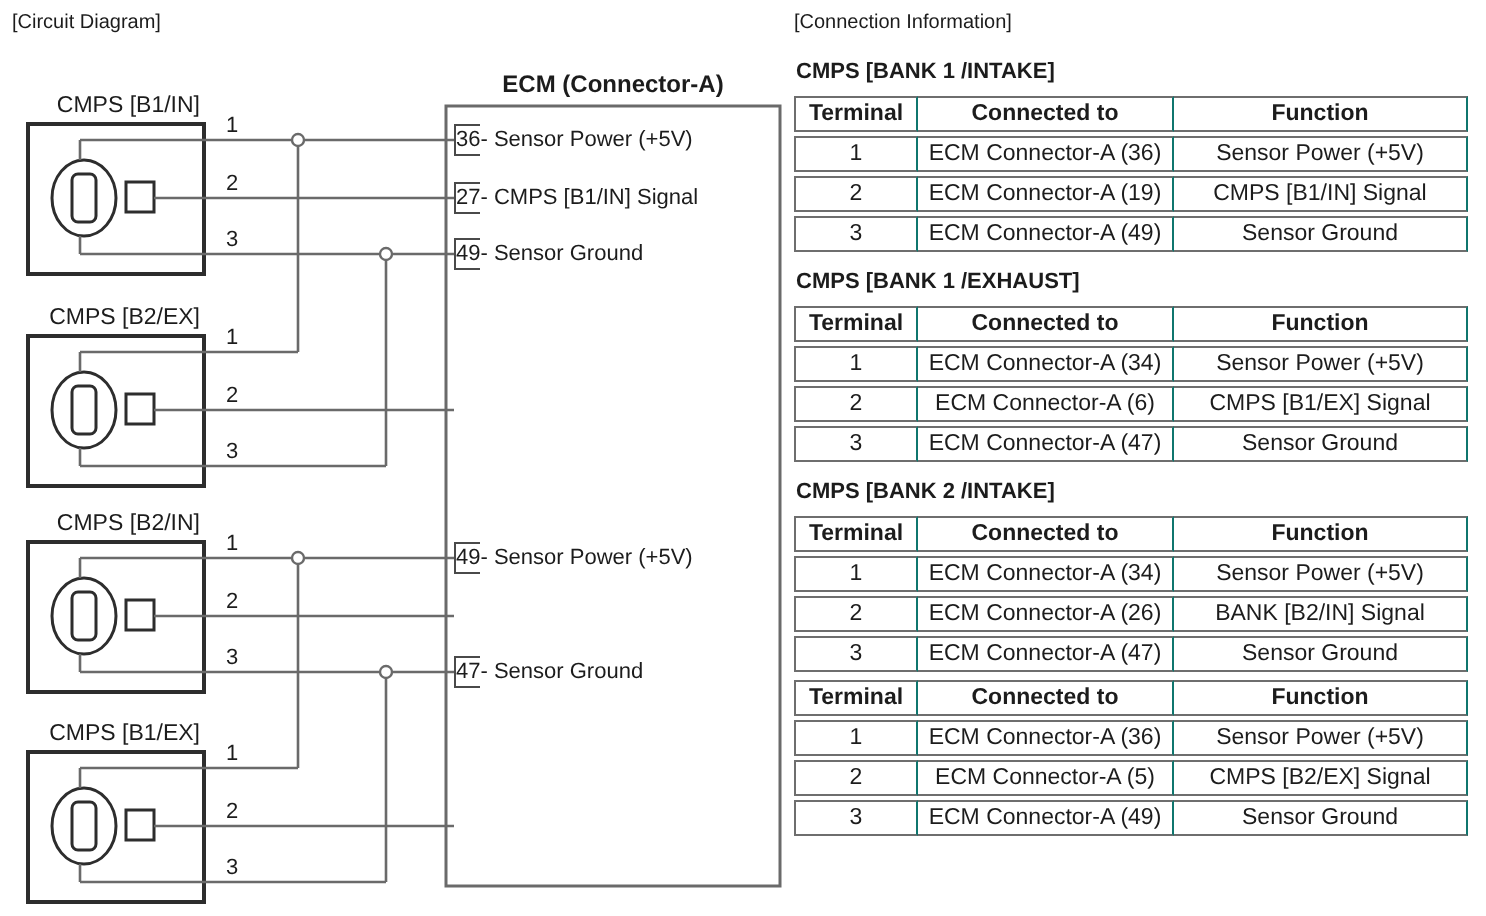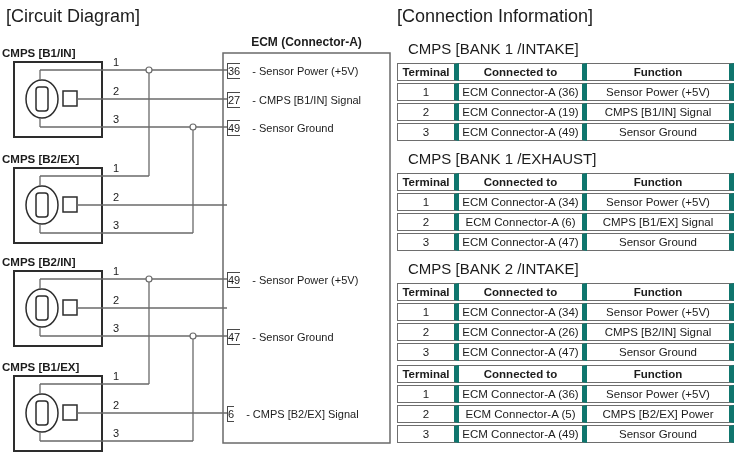--- a/index.html
+++ b/index.html
@@ -1,42 +1,42 @@
 <!DOCTYPE html>
 <html><head>
 <meta charset="utf-8">
 <style>
   html,body{margin:0;padding:0;background:#fff;}
   .stage{position:relative;width:743px;height:458px;background:#fff;overflow:hidden;
          font-family:"Liberation Sans",sans-serif;color:#1c1c1c;}
-  .panel-title{position:absolute;font-size:18px;color:#1c1c1c;white-space:nowrap;}
+  .panel-title{position:absolute;font-size:10px;color:#1c1c1c;white-space:nowrap;}
   #cd-title{left:6px;top:6px;}
   
   #wires-svg{position:absolute;left:0;top:0;width:398px;height:458px;}
   .wire{stroke:#6a6a6a;stroke-width:1.3;fill:none;}
   .boxline{stroke:#2d2d2d;stroke-width:2;fill:none;}
   .thin{stroke:#2d2d2d;stroke-width:1.5;fill:none;}
   .ecm-rect{stroke:#6a6a6a;stroke-width:1.5;fill:none;}
   .node{fill:#fff;stroke:#6a6a6a;stroke-width:1.2;}
   .pin-no{font:11px "Liberation Sans",sans-serif;fill:#1c1c1c;}
-  .conn-label{position:absolute;left:2px;width:88px;text-align:left;
-              font-size:11.5px;font-weight:bold;white-space:nowrap;}
+  .conn-label{position:absolute;left:12px;width:88px;text-align:right;
+              font-size:11.5px;font-weight:normal;white-space:nowrap;}
   .ecm-title{position:absolute;left:223px;top:35px;width:167px;text-align:center;
              font-size:12px;font-weight:bold;}
   .ecm-pin{position:absolute;left:227px;height:16px;line-height:16px;white-space:nowrap;font-size:11px;}
   .pin-num{display:inline-block;border:1px solid #4a4a4a;border-right:none;
            padding:0 0;height:14px;line-height:14px;vertical-align:middle;}
-  .pin-rest{margin-left:12px;vertical-align:middle;}
+  .pin-rest{margin-left:0;vertical-align:middle;}
   
   .info-panel{position:absolute;left:397px;top:6px;width:337px;}
-  .sec-head{font-size:15px;font-weight:normal;margin:7px 0 4px 11px;white-space:nowrap;}
+  .sec-head{font-size:11px;font-weight:bold;margin:7px 0 4px 1px;white-space:nowrap;}
   .sec-head.first{margin-top:13px;}
   table.conn-table{border-collapse:separate;border-spacing:0 2px;width:337px;table-layout:fixed;}
   .conn-table th,.conn-table td{height:16px;line-height:16px;font-size:11.5px;text-align:center;
-      border-top:1px solid #6e6e6e;border-bottom:1px solid #6e6e6e;border-right:5px solid #0f766e;
+      border-top:1px solid #6e6e6e;border-bottom:1px solid #6e6e6e;border-right:1px solid #0f766e;
       padding:0 2px;overflow:hidden;white-space:nowrap;}
   .conn-table th:first-child,.conn-table td:first-child{border-left:1px solid #6e6e6e;}
   .conn-table th{font-weight:bold;}
 </style>
 </head>
 <body>
 
 <div class="stage">
 
   <div class="panel-title" id="cd-title">[Circuit Diagram]</div>
@@ -114,21 +114,20 @@
   <div class="conn-label" style="top:47px">CMPS [B1/IN]</div>
   <div class="conn-label" style="top:153px">CMPS [B2/EX]</div>
   <div class="conn-label" style="top:256px">CMPS [B2/IN]</div>
   <div class="conn-label" style="top:361px">CMPS [B1/EX]</div>
 
   <div class="ecm-pin" style="top:62px"><span class="pin-num">36</span><span class="pin-rest">- Sensor Power (+5V)</span></div>
   <div class="ecm-pin" style="top:91px"><span class="pin-num">27</span><span class="pin-rest">- CMPS [B1/IN] Signal</span></div>
   <div class="ecm-pin" style="top:119px"><span class="pin-num">49</span><span class="pin-rest">- Sensor Ground</span></div>
   <div class="ecm-pin" style="top:271px"><span class="pin-num">49</span><span class="pin-rest">- Sensor Power (+5V)</span></div>
   <div class="ecm-pin" style="top:328px"><span class="pin-num">47</span><span class="pin-rest">- Sensor Ground</span></div>
-  <div class="ecm-pin" style="top:405px"><span class="pin-num">6</span><span class="pin-rest">- CMPS [B2/EX] Signal</span></div>
 
   <div class="info-panel">
     <div class="panel-title" style="position:static">[Connection Information]</div>
 
     <div class="sec-head first">CMPS [BANK 1 /INTAKE]</div>
     <table class="conn-table">
       <colgroup>
           <col style="width:62px">
           <col style="width:128px">
           <col>
@@ -202,21 +201,21 @@
         <th>Function</th>
       </tr>
       <tr>
         <td>1</td>
         <td>ECM Connector-A (34)</td>
         <td>Sensor Power (+5V)</td>
       </tr>
       <tr>
         <td>2</td>
         <td>ECM Connector-A (26)</td>
-        <td>CMPS [B2/IN] Signal</td>
+        <td>BANK [B2/IN] Signal</td>
       </tr>
       <tr>
         <td>3</td>
         <td>ECM Connector-A (47)</td>
         <td>Sensor Ground</td>
       </tr>
     </tbody>
       </table>
 
     <table class="conn-table">
@@ -232,21 +231,21 @@
         <th>Function</th>
       </tr>
       <tr>
         <td>1</td>
         <td>ECM Connector-A (36)</td>
         <td>Sensor Power (+5V)</td>
       </tr>
       <tr>
         <td>2</td>
         <td>ECM Connector-A (5)</td>
-        <td>CMPS [B2/EX] Power</td>
+        <td>CMPS [B2/EX] Signal</td>
       </tr>
       <tr>
         <td>3</td>
         <td>ECM Connector-A (49)</td>
         <td>Sensor Ground</td>
       </tr>
     </tbody>
       </table>
   </div>
 

